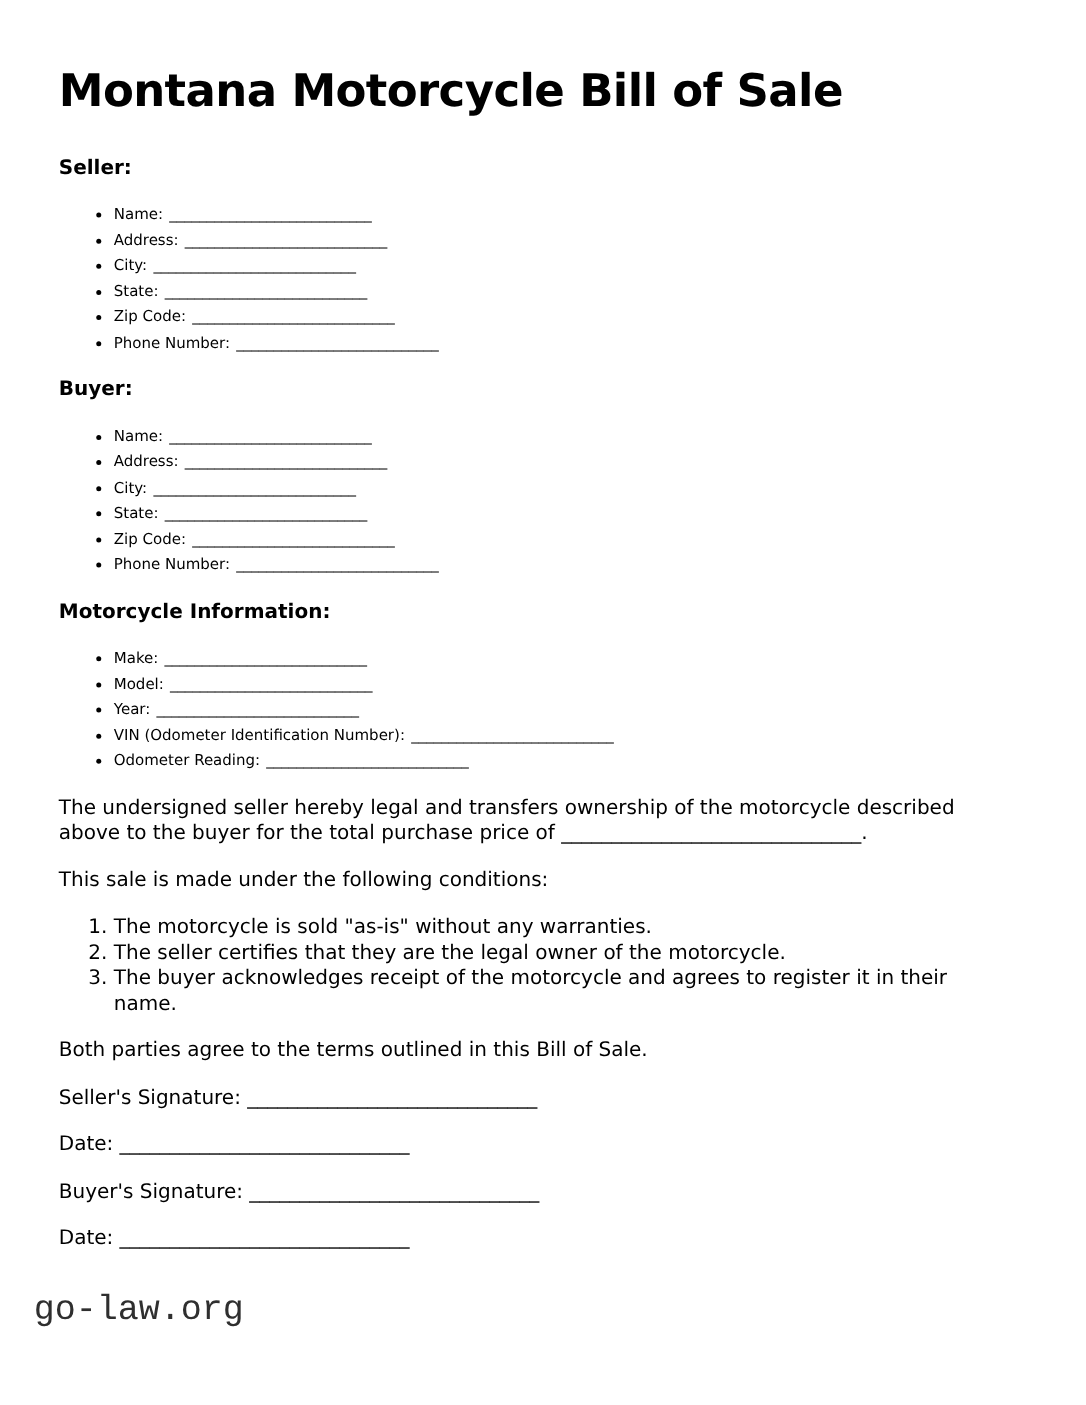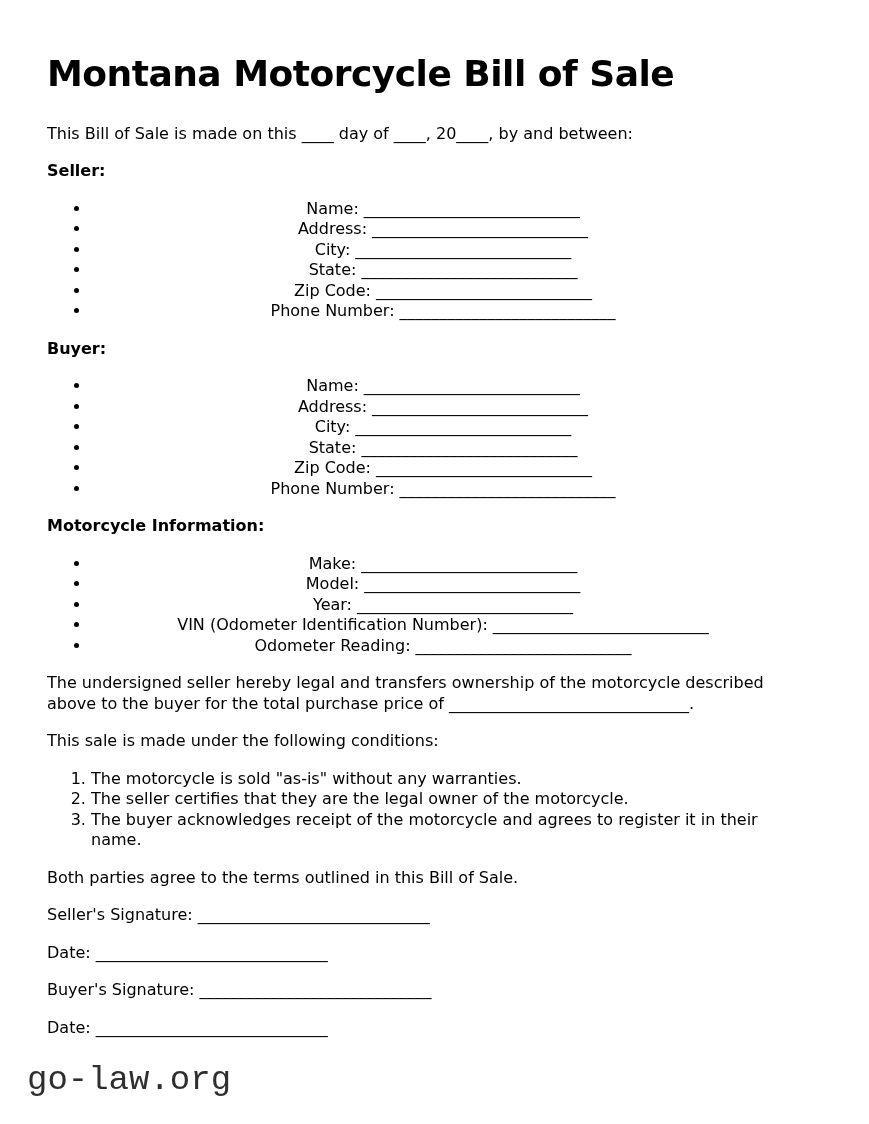--- a/index.html
+++ b/index.html
@@ -34,56 +34,54 @@
   .section-heading {
     font-size: 16px;
     font-weight: bold;
     line-height: 20.5px;
     margin: 17px 0;
   }
   ul.fields {
     list-style: disc;
     margin: 17px 0;
     padding: 0 0 0 44px;
-    font-size: 16px;
+    font-size: 12px;
     line-height: 20.5px;
-    text-align: center;
   }
   ol.conditions {
     margin: 17px 0;
     padding: 0 0 0 44px;
     font-size: 16px;
     line-height: 20.5px;
   }
   li { margin: 0; padding: 0; }
   .blank { margin-left: 5px; white-space: nowrap; font-weight: normal; }
   .sig-line {
     font-size: 16px;
     line-height: 20.5px;
     margin: 17px 0;
   }
   .sig-label { font-weight: normal; }
   .footer-watermark {
     position: absolute;
     left: 27px;
-    top: 1060px;
+    top: 1032px;
     font-family: "Liberation Mono", "DejaVu Sans Mono", monospace;
-    font-size: 34px;
+    font-size: 28px;
     line-height: 1.2;
     color: #2f2f2f;
   }
 </style>
 </head>
 <body>
 
 <div class="page">
 
   <h1 class="doc-title">Montana Motorcycle Bill of Sale</h1>
 
-  <p class="intro">This Bill of Sale is made on this ____ day of ____, 20____, by and between:</p>
 
   <p class="section-heading">Seller:</p>
   <ul class="fields">
     <li><span>Name:</span><span class="blank">___________________________</span></li>
     <li><span>Address:</span><span class="blank">___________________________</span></li>
     <li><span>City:</span><span class="blank">___________________________</span></li>
     <li><span>State:</span><span class="blank">___________________________</span></li>
     <li><span>Zip Code:</span><span class="blank">___________________________</span></li>
     <li><span>Phone Number:</span><span class="blank">___________________________</span></li>
   </ul>

